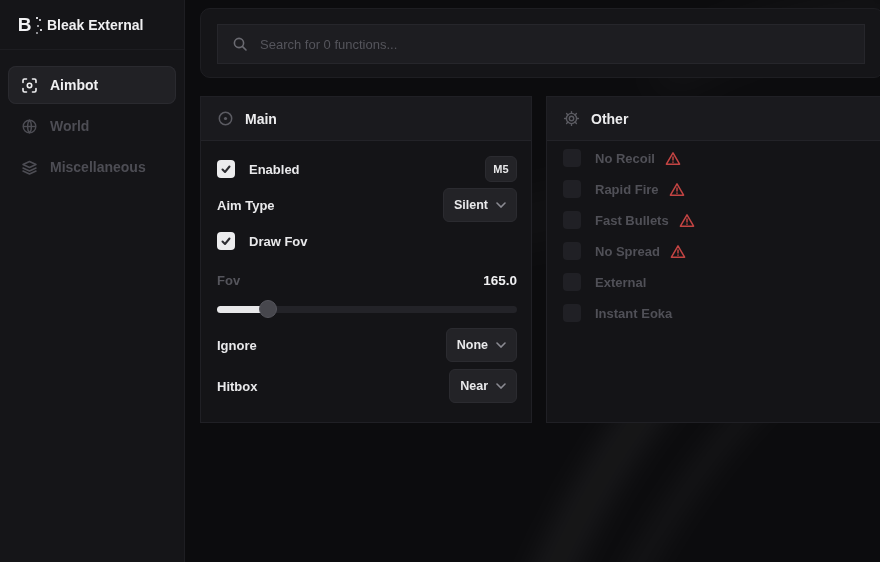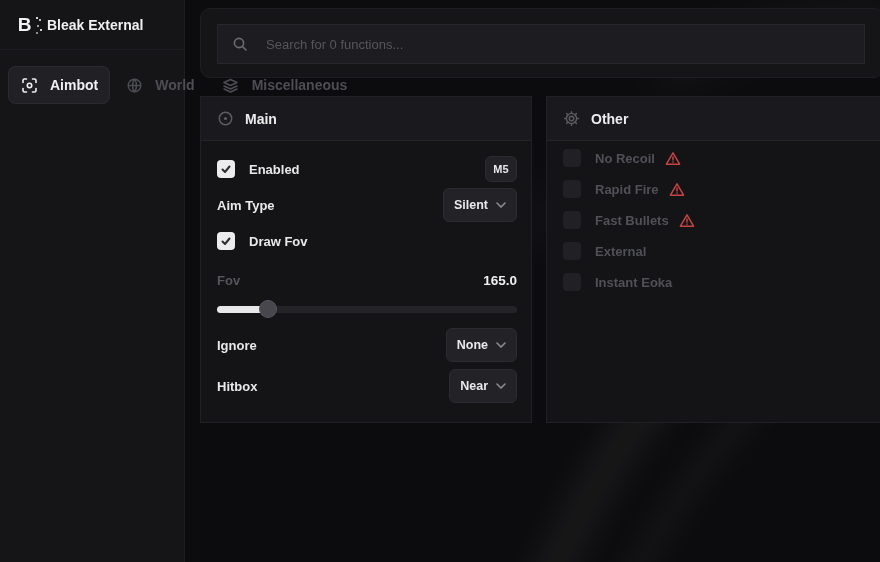--- a/index.html
+++ b/index.html
@@ -8,31 +8,31 @@
   .smoke{position:absolute;inset:0;pointer-events:none;}
 
   
   .sidebar{position:absolute;left:0;top:0;width:185px;height:562px;background:#151518;border-right:1px solid #1e1e22;}
   .logo-row{display:flex;align-items:center;gap:11px;padding:13px 12px;height:50px;border-bottom:1px solid #1d1d21;}
   .logo-b{position:relative;width:24px;height:24px;display:flex;align-items:center;justify-content:center;
     font-weight:700;font-size:19px;color:#f2f2f4;letter-spacing:-1px;}
   .logo-b::after{content:"";position:absolute;right:-2px;top:4px;width:2px;height:2px;background:#d5d5d8;
     box-shadow:3px 2px 0 #bdbdc2, 1px 8px 0 #9b9ba0, 4px 12px 0 #cfcfd3, 0 15px 0 #8e8e93;}
   .app-title{font-size:14px;font-weight:700;color:#f0f0f2;}
-  .nav{padding:16px 8px 0 8px;display:flex;gap:3px;}
+  .nav{padding:16px 8px 0 8px;display:flex;flex-direction:column;gap:3px;}
   .nav-item{display:flex;align-items:center;gap:12px;height:38px;padding:0 12px;border-radius:8px;
     color:#4d4d54;font-size:14px;font-weight:600;cursor:pointer;}
   .nav-item .nicon{display:flex;align-items:center;justify-content:center;width:18px;height:18px;}
   .nav-item.active{background:#212125;color:#f0f0f2;box-shadow:0 0 0 1px #2a2a2f inset;}
 
   
   .search-card{position:absolute;left:200px;top:8px;width:684px;height:70px;background:#151518;border-radius:10px;
     border:1px solid #1e1e22;}
   .search-input-wrap{position:absolute;left:16px;top:15px;width:648px;height:40px;background:#1d1d21;
-    border:1px solid #26262b;border-radius:0;display:flex;align-items:center;padding:12px 14px;gap:16px;}
+    border:1px solid #26262b;border-radius:0;display:flex;align-items:center;padding:12px 14px;gap:10px;}
   .search-input{flex:1;background:transparent;border:none;outline:none;color:#d5d5d8;font-size:13px;}
   .search-input::placeholder{color:#55555c;}
 
   
   .panel{position:absolute;top:96px;height:327px;background:#141417;border:1px solid #202025;border-radius:0;overflow:hidden;}
   .panel-main{left:200px;width:332px;}
   .panel-other{left:546px;width:338px;}
   .panel-header{height:44px;background:#1a1a1e;border-bottom:1px solid #232328;display:flex;align-items:center;gap:11px;padding:0 16px;}
   .panel-title{font-size:14px;font-weight:700;color:#ededEF;}
   .hicon{display:flex;color:#5b5b62;}
@@ -276,20 +276,31 @@
         <span class="other-label">Fast Bullets</span>
         <span class="warn">
           <svg width="16" height="15" viewBox="0 0 16 15" fill="none" stroke="#c34443" stroke-width="1.5" stroke-linecap="round" stroke-linejoin="round">
             <path d="M8 1.8 L14.6 13.2 H1.4 Z"></path>
               <path d="M8 6 V9"></path>
               <path d="M8 11.1 V11.2"></path>
           </svg>
         </span>
       </div>
 
+      <div class="other-row">
+        <span class="checkbox unchecked cb-gap"></span>
+        <span class="other-label">No Spread</span>
+        <span class="warn">
+          <svg width="16" height="15" viewBox="0 0 16 15" fill="none" stroke="#c34443" stroke-width="1.5" stroke-linecap="round" stroke-linejoin="round">
+            <path d="M8 1.8 L14.6 13.2 H1.4 Z"></path>
+              <path d="M8 6 V9"></path>
+              <path d="M8 11.1 V11.2"></path>
+          </svg>
+        </span>
+      </div>
 
       <div class="other-row">
         <span class="checkbox unchecked cb-gap"></span>
         <span class="other-label">External</span>
       </div>
 
       <div class="other-row">
         <span class="checkbox unchecked cb-gap"></span>
         <span class="other-label">Instant Eoka</span>
       </div>

